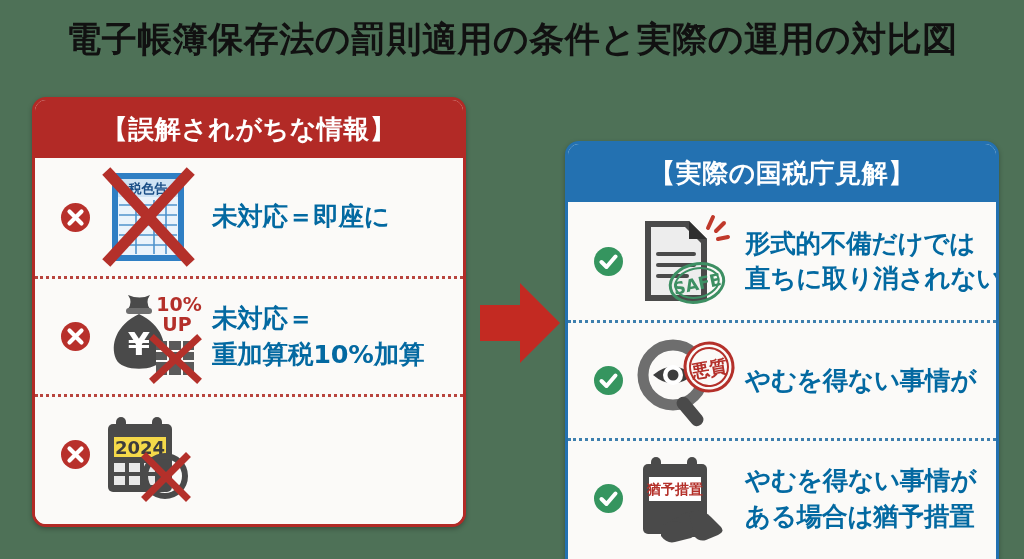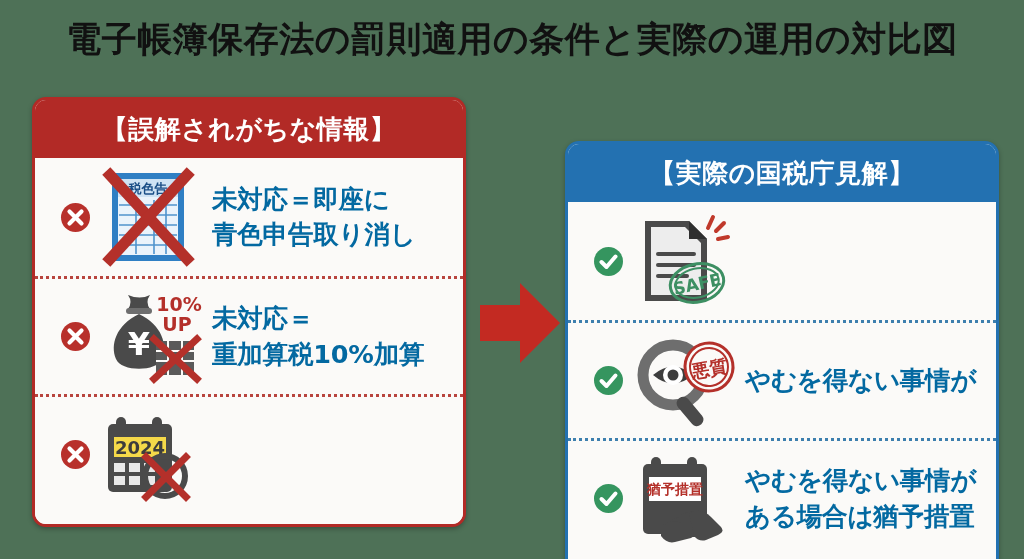--- a/index.html
+++ b/index.html
@@ -163,21 +163,20 @@
               <line x1="72" y1="33" x2="72" y2="87"></line>
             </g>
             <g stroke="#b4302a" stroke-width="11" stroke-linecap="square">
               <line x1="16" y1="8" x2="93" y2="92"></line>
               <line x1="93" y1="8" x2="16" y2="92"></line>
             </g>
           </svg>
         </div>
         <div class="row-text">
           <span>未対応＝即座に</span>
-          <span class="l2">青色申告取り消し</span>
         </div>
       </div>
 
       <div class="row">
         <div class="badge badge-x">
           <svg viewBox="0 0 29 29">
             <path d="M8.5 8.5 L20.5 20.5 M20.5 8.5 L8.5 20.5" stroke="#ffffff" stroke-width="4.2" stroke-linecap="round"></path>
           </svg>
         </div>
         <div class="icon-slot">
@@ -271,20 +270,24 @@
               <line x1="97" y1="12" x2="89" y2="20"></line>
               <line x1="101" y1="26" x2="91" y2="28"></line>
             </g>
             <g transform="rotate(-12 70 72)">
               <ellipse cx="70" cy="72" rx="27" ry="19" fill="none" stroke="#3d8f63" stroke-width="3"></ellipse>
               <ellipse cx="70" cy="72" rx="22" ry="14.5" fill="none" stroke="#3d8f63" stroke-width="2"></ellipse>
               <text x="70" y="79" font-size="17" font-weight="700" fill="#3d8f63" text-anchor="middle" font-family="'DejaVu Sans','Liberation Sans',sans-serif">SAFE</text>
             </g>
           </svg>
         </div>
+        <div class="row-text">
+          <span>形式的不備だけでは</span>
+          <span class="l2">直ちに取り消されない</span>
+        </div>
       </div>
 
       <div class="row">
         <div class="badge badge-ok">
           <svg viewBox="0 0 29 29">
             <path d="M7.5 15 L12.5 20 L21.5 9.5" stroke="#ffffff" stroke-width="4" fill="none" stroke-linecap="round" stroke-linejoin="round"></path>
           </svg>
         </div>
         <div class="icon-slot">
           <svg width="112" height="100" viewBox="0 0 112 100">

